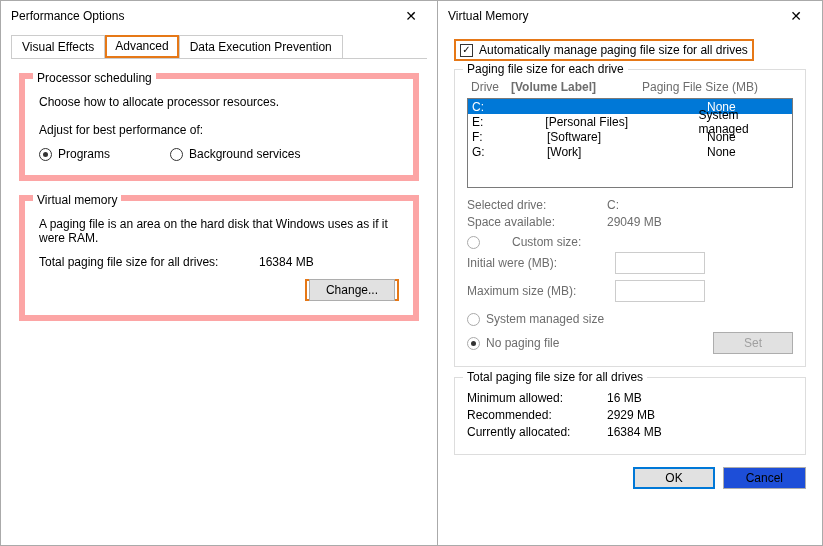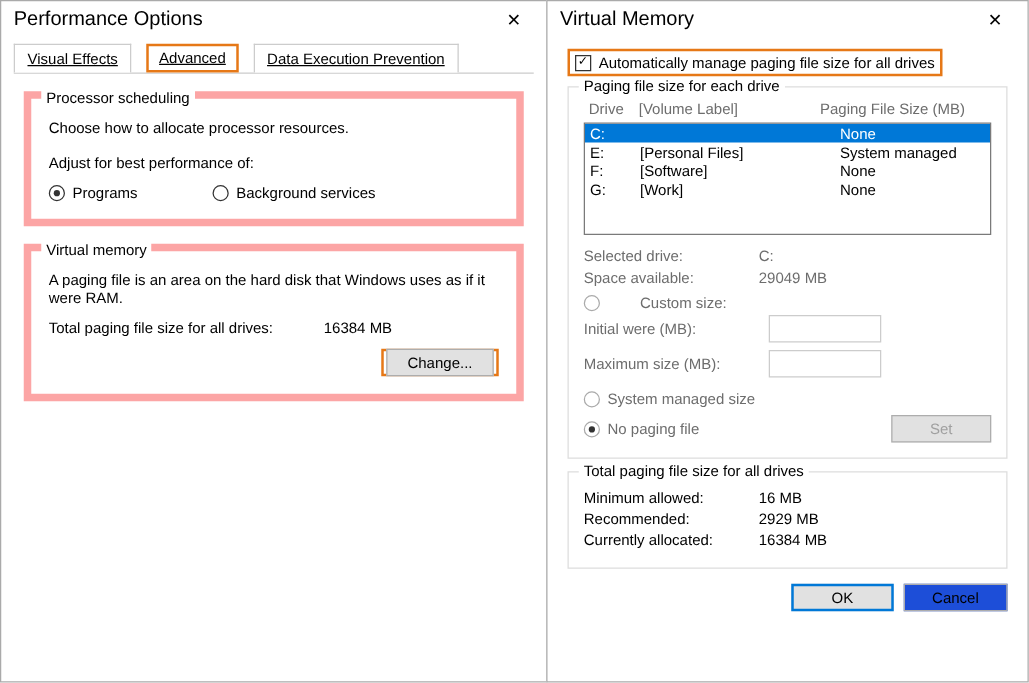--- a/index.html
+++ b/index.html
@@ -1,21 +1,21 @@
 <!DOCTYPE html>
 <html><head>
 <meta charset="utf-8">
 <style>
 * { box-sizing: border-box; font-family: 'Segoe UI', Tahoma, sans-serif; font-size: 12px; }
 body { margin: 0; padding: 0; background: #fff; width: 823px; height: 546px; position: relative; color: #000; }
 .window { position: absolute; background: #fff; border: 1px solid #aaa; }
 .titlebar { height: 30px; display: flex; align-items: center; justify-content: space-between; padding: 0 6px 0 10px; }
-.titlebar-text { font-size: 16px; }
+.titlebar-text { font-size: 12px; }
 .close-x { width: 40px; height: 28px; display: flex; align-items: center; justify-content: center; font-size: 14px; cursor: default; }
-.tabs { display: flex; padding: 4px 10px 0 10px; gap: 12px; text-decoration: underline; }
+.tabs { display: flex; padding: 4px 10px 0 10px; gap: 0; }
 .tab { padding: 4px 10px; border: 1px solid #ccc; border-bottom: none; background: #fff; cursor: default; position: relative; }
 .tab.active { z-index: 2; }
 .tab-highlight { border: 2px solid #e67817; padding: 2px 8px; }
 .tab-divider { height: 1px; background: #ccc; margin: 0 10px; }
 .group { border: 6px solid #fca5a5; margin: 14px 18px; padding: 12px 14px 14px 14px; position: relative; }
 .group-title { position: absolute; top: -8px; left: 8px; background: #fff; padding: 0 4px; }
 .text-line { margin: 4px 0 10px 0; }
 .radio-row { display: flex; gap: 60px; margin-top: 8px; }
 .radio-item { display: flex; align-items: center; gap: 6px; }
 .radio { width: 13px; height: 13px; border: 1px solid #333; border-radius: 50%; display: flex; align-items: center; justify-content: center; }
@@ -29,25 +29,25 @@
 
 .vm-content { padding: 8px 16px 14px 16px; }
 .checkbox-row { display: flex; align-items: center; gap: 6px; }
 .checkbox { width: 13px; height: 13px; border: 1px solid #333; display: flex; align-items: center; justify-content: center; font-size: 10px; line-height: 1; }
 .chk-highlight { border: 2px solid #e67817; padding: 2px 4px; display: inline-flex; }
 .vm-group { border: 1px solid #ddd; padding: 10px 12px 12px 12px; margin-top: 10px; position: relative; }
 .vm-group-title { position: absolute; top: -8px; left: 8px; background: #fff; padding: 0 4px; }
 .drive-list { border: 1px solid #7a7a7a; height: 90px; margin-top: 4px; overflow: hidden; }
 .drive-header { display: flex; color: #6d6d6d; padding: 0 4px; font-size: 12px; }
 .dh-drive { width: 40px; }
-.dh-label { width: 145px; }
+.dh-label { width: 131px; font-weight: bold; }
 .drive-row { display: flex; padding: 0 4px; height: 15px; align-items: center; }
 .drive-row.selected { background: #0078d7; color: #fff; }
 .dr-d { width: 40px; }
-.dr-l { width: 160px; }
+.dr-l { width: 160px; margin-left: 35px; }
 .disabled { color: #6d6d6d; }
 .kv-row { display: flex; margin: 3px 0; }
 .kv-key { width: 140px; }
 .size-input { border: 1px solid #ccc; width: 90px; height: 22px; margin-left: 8px; background: #fff; }
 .set-btn { border: 1px solid #adadad; background: #e1e1e1; color: #a0a0a0; width: 80px; height: 22px; text-align: center; line-height: 20px; float: right; }
 .footer-btns { display: flex; justify-content: flex-end; gap: 8px; margin-top: 12px; }
 .btn-primary { border: 2px solid #0078d7; background: #e1e1e1; padding: 2px 30px; }
 .btn-default { border: 1px solid #adadad; background: #1d4ed8; padding: 3px 22px; }
 </style>
 </head>

